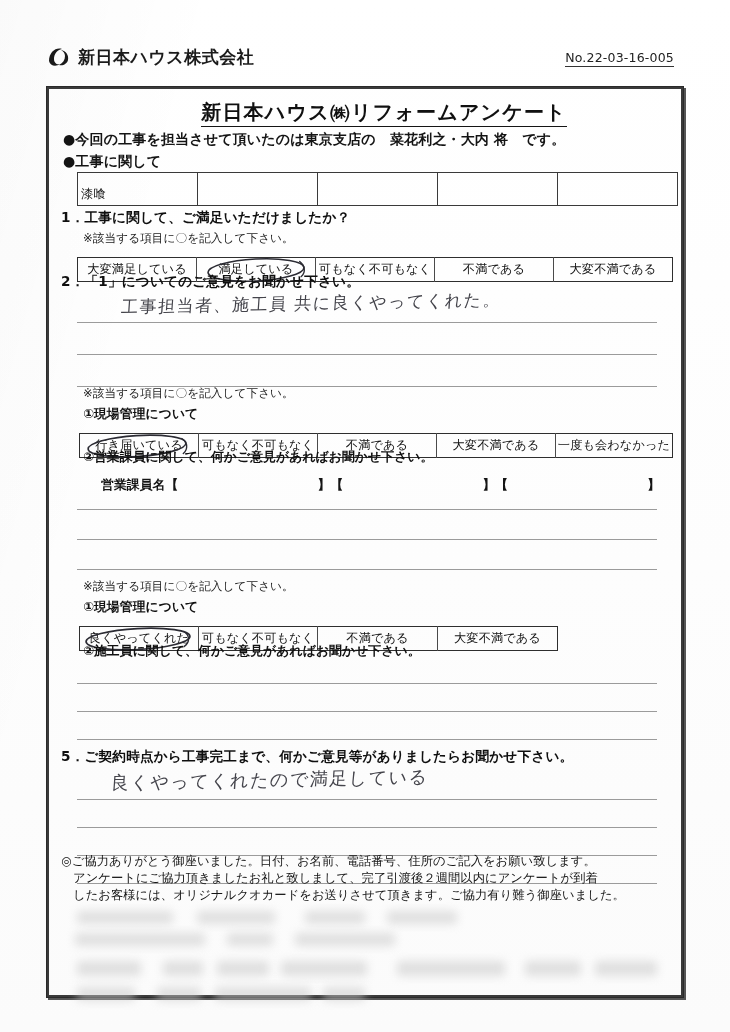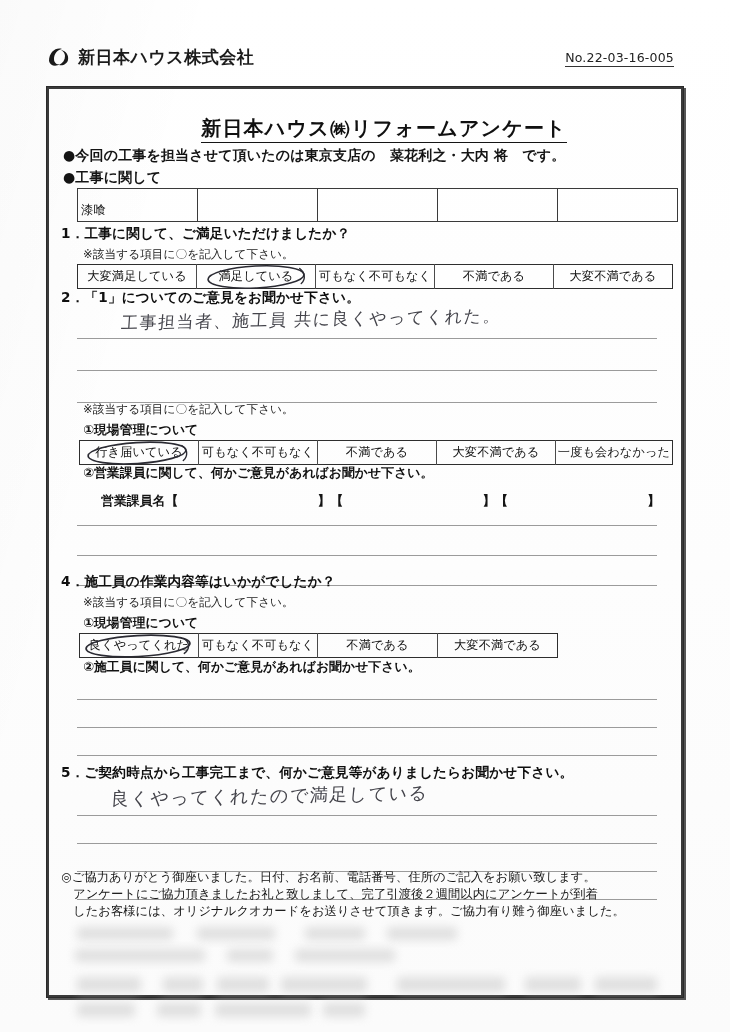--- a/index.html
+++ b/index.html
@@ -68,21 +68,21 @@
     position: absolute;
     left: 46px; top: 86px;
     width: 638px; height: 912px;
     border: 1px solid #2a2a2a;
     box-shadow: 0 0 0 2px #3a3a3a inset, 2px 2px 0 0 #555;
     background: rgba(255,255,255,0.0);
     box-sizing: border-box;
   }
   #form-inner {
     position: absolute;
-    left: 0; top: 16px;
+    left: 0; top: 0;
     width: 674px; height: 912px;
     box-sizing: border-box;
     padding: 0;
   }
 
   
   .form-title {
     position: absolute;
     left: 0; right: 0; top: 12px;
     text-align: center;
@@ -144,20 +144,21 @@
     padding: 0 0 2px 3px;
     color: #151515;
   }
 
   
   .opt-table {
     position: absolute;
     border-collapse: collapse;
     table-layout: fixed;
     border: 1.4px solid #2e2e2e;
+    margin-top: 9px;
   }
   .opt-table td {
     border-left: 1px solid #4a4a4a;
     border-right: 1px solid #4a4a4a;
     height: 21px;
     text-align: center;
     font-size: 12.2px;
     color: #131313;
     letter-spacing: 0.1px;
     white-space: nowrap;
@@ -345,21 +346,20 @@
         <span class="gap" style="width:130px;"></span>
         <span>】【</span>
         <span class="gap" style="width:130px;"></span>
         <span>】</span>
       </div>
 
       <div class="rule" style="left:30px; top:422px; width:580px;"></div>
       <div class="rule" style="left:30px; top:452px; width:580px;"></div>
       <div class="rule" style="left:30px; top:482px; width:580px;"></div>
 
-      <div class="q-head" style="left:14px; top:470px;">4．施工員の作業内容等はいかがでしたか？</div>
       <div class="small-note" style="left:36px; top:492px;">※該当する項目に〇を記入して下さい。</div>
       <div class="sub-head" style="left:36px; top:512px;">①現場管理について</div>
 
       <table class="opt-table" style="left:32px; top:530px; width:466px;">
         <tbody>
             <tr>
           <td style="width:116px;">
             <span>良くやってくれた</span>
             <span class="ink-circle">
               <svg width="112" height="26" viewBox="0 0 112 26">

